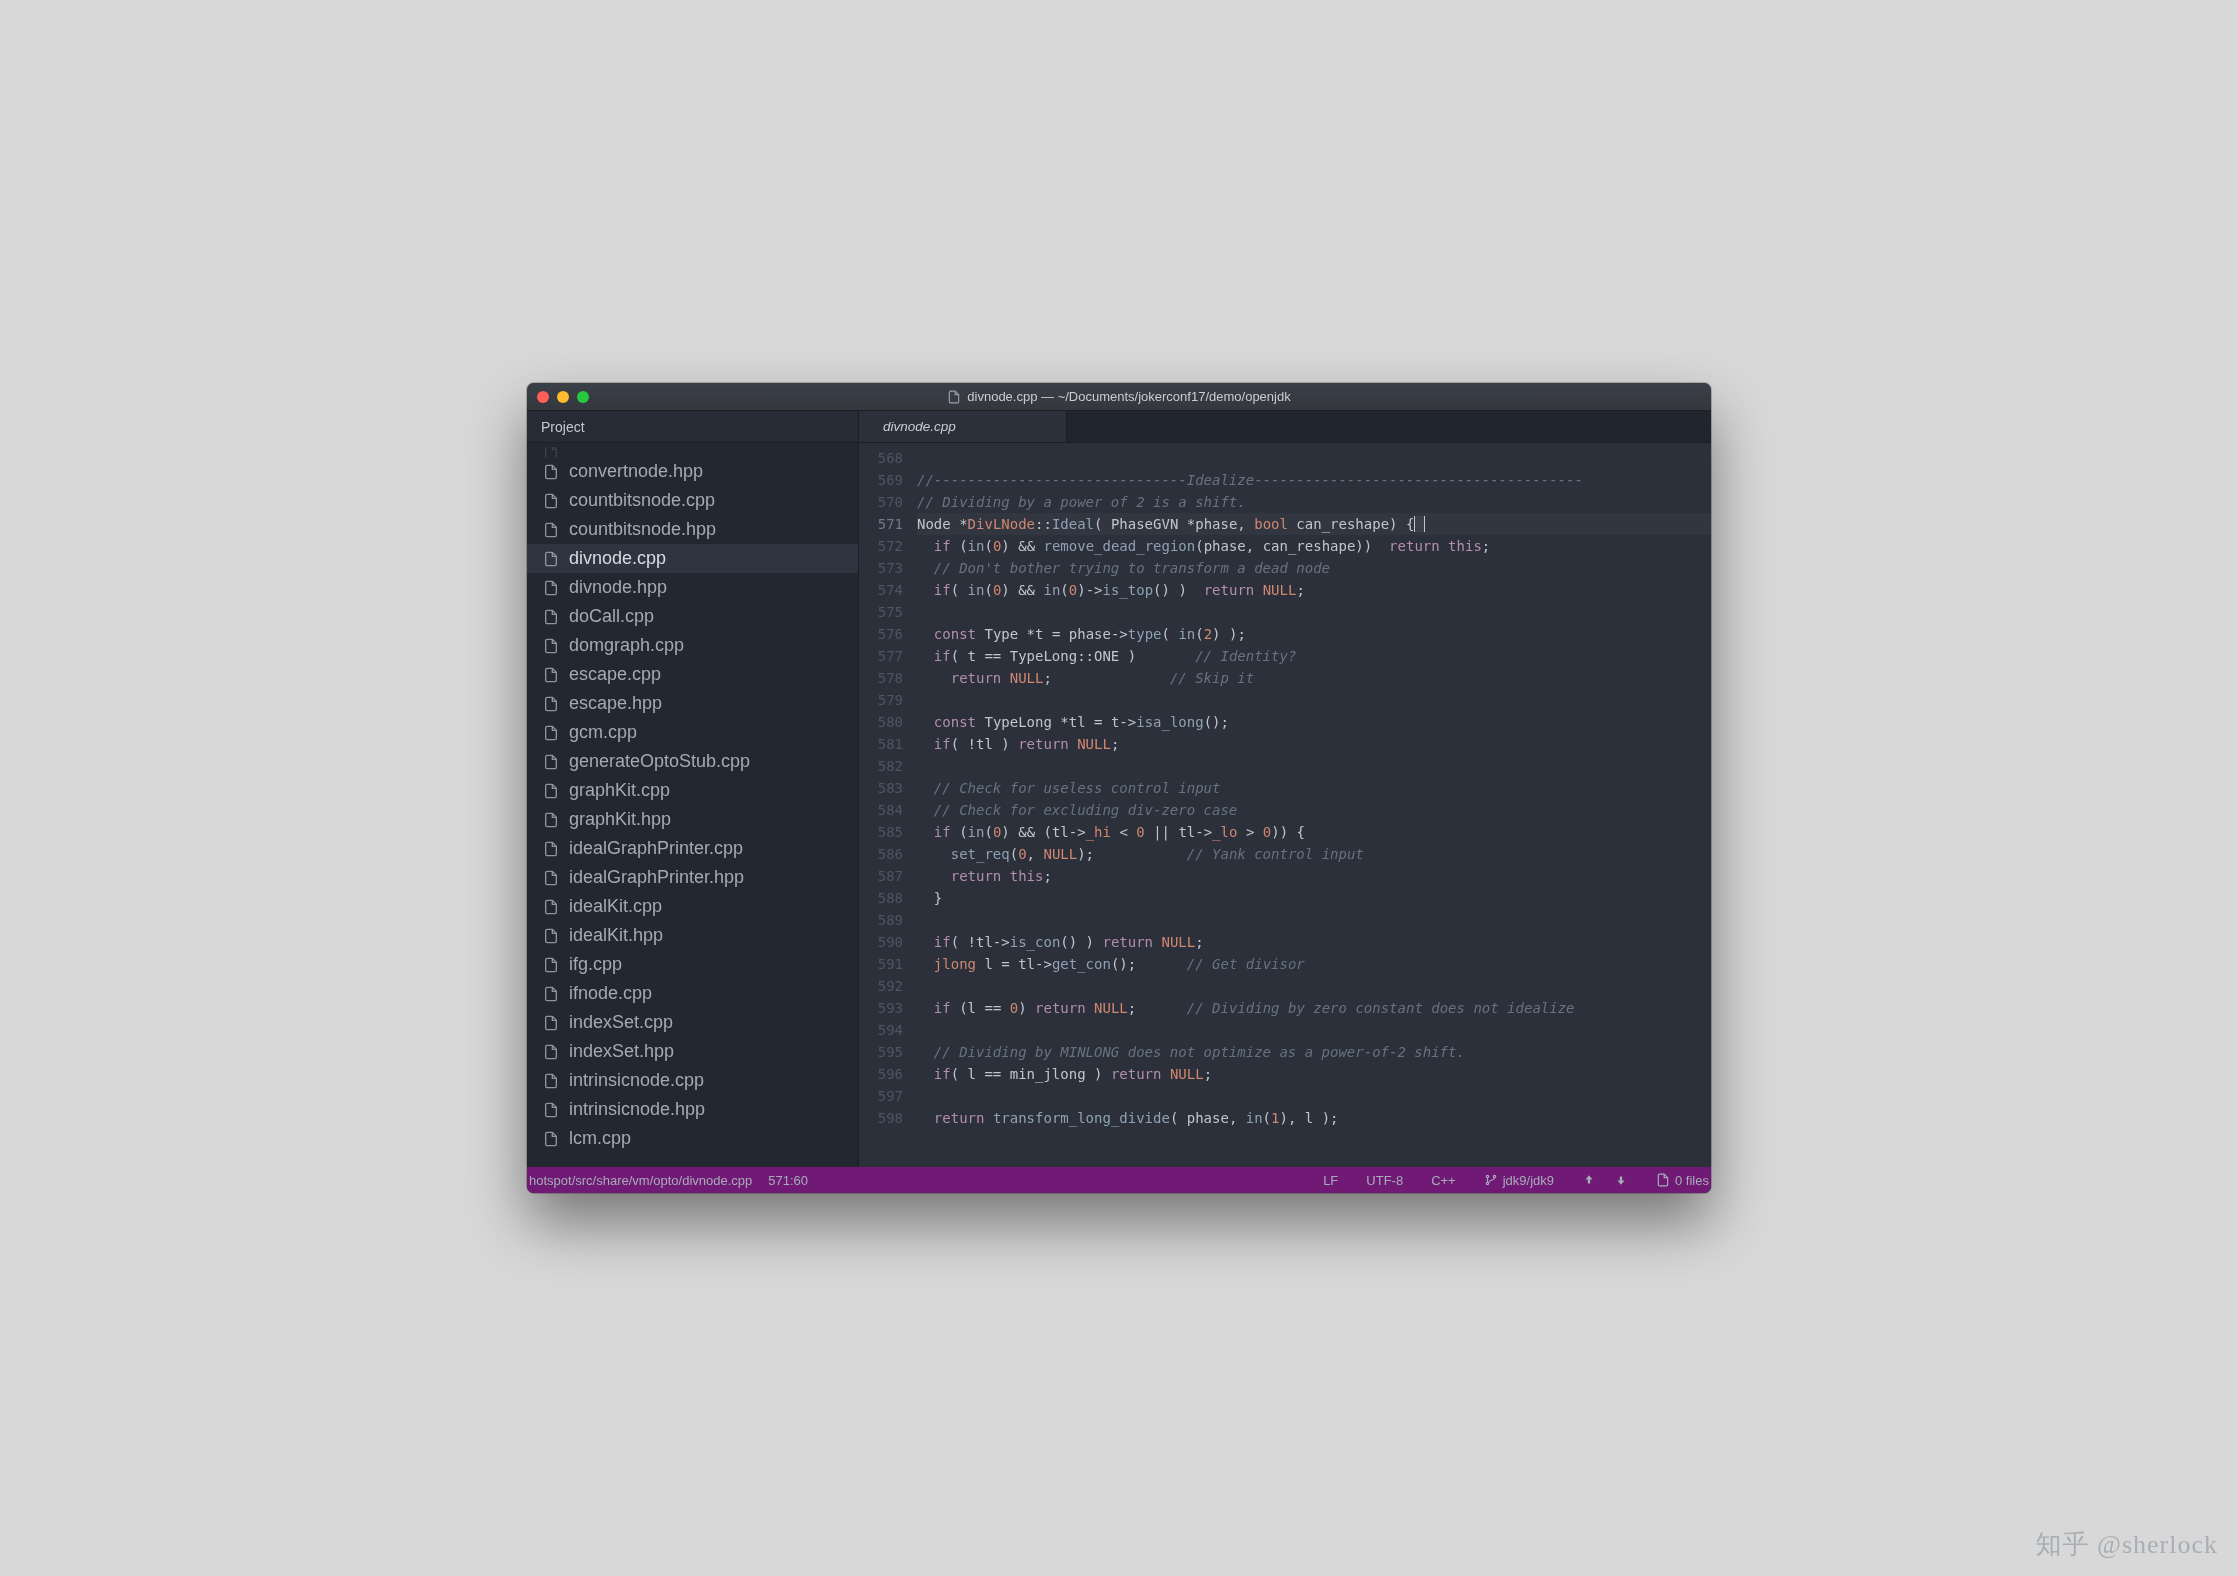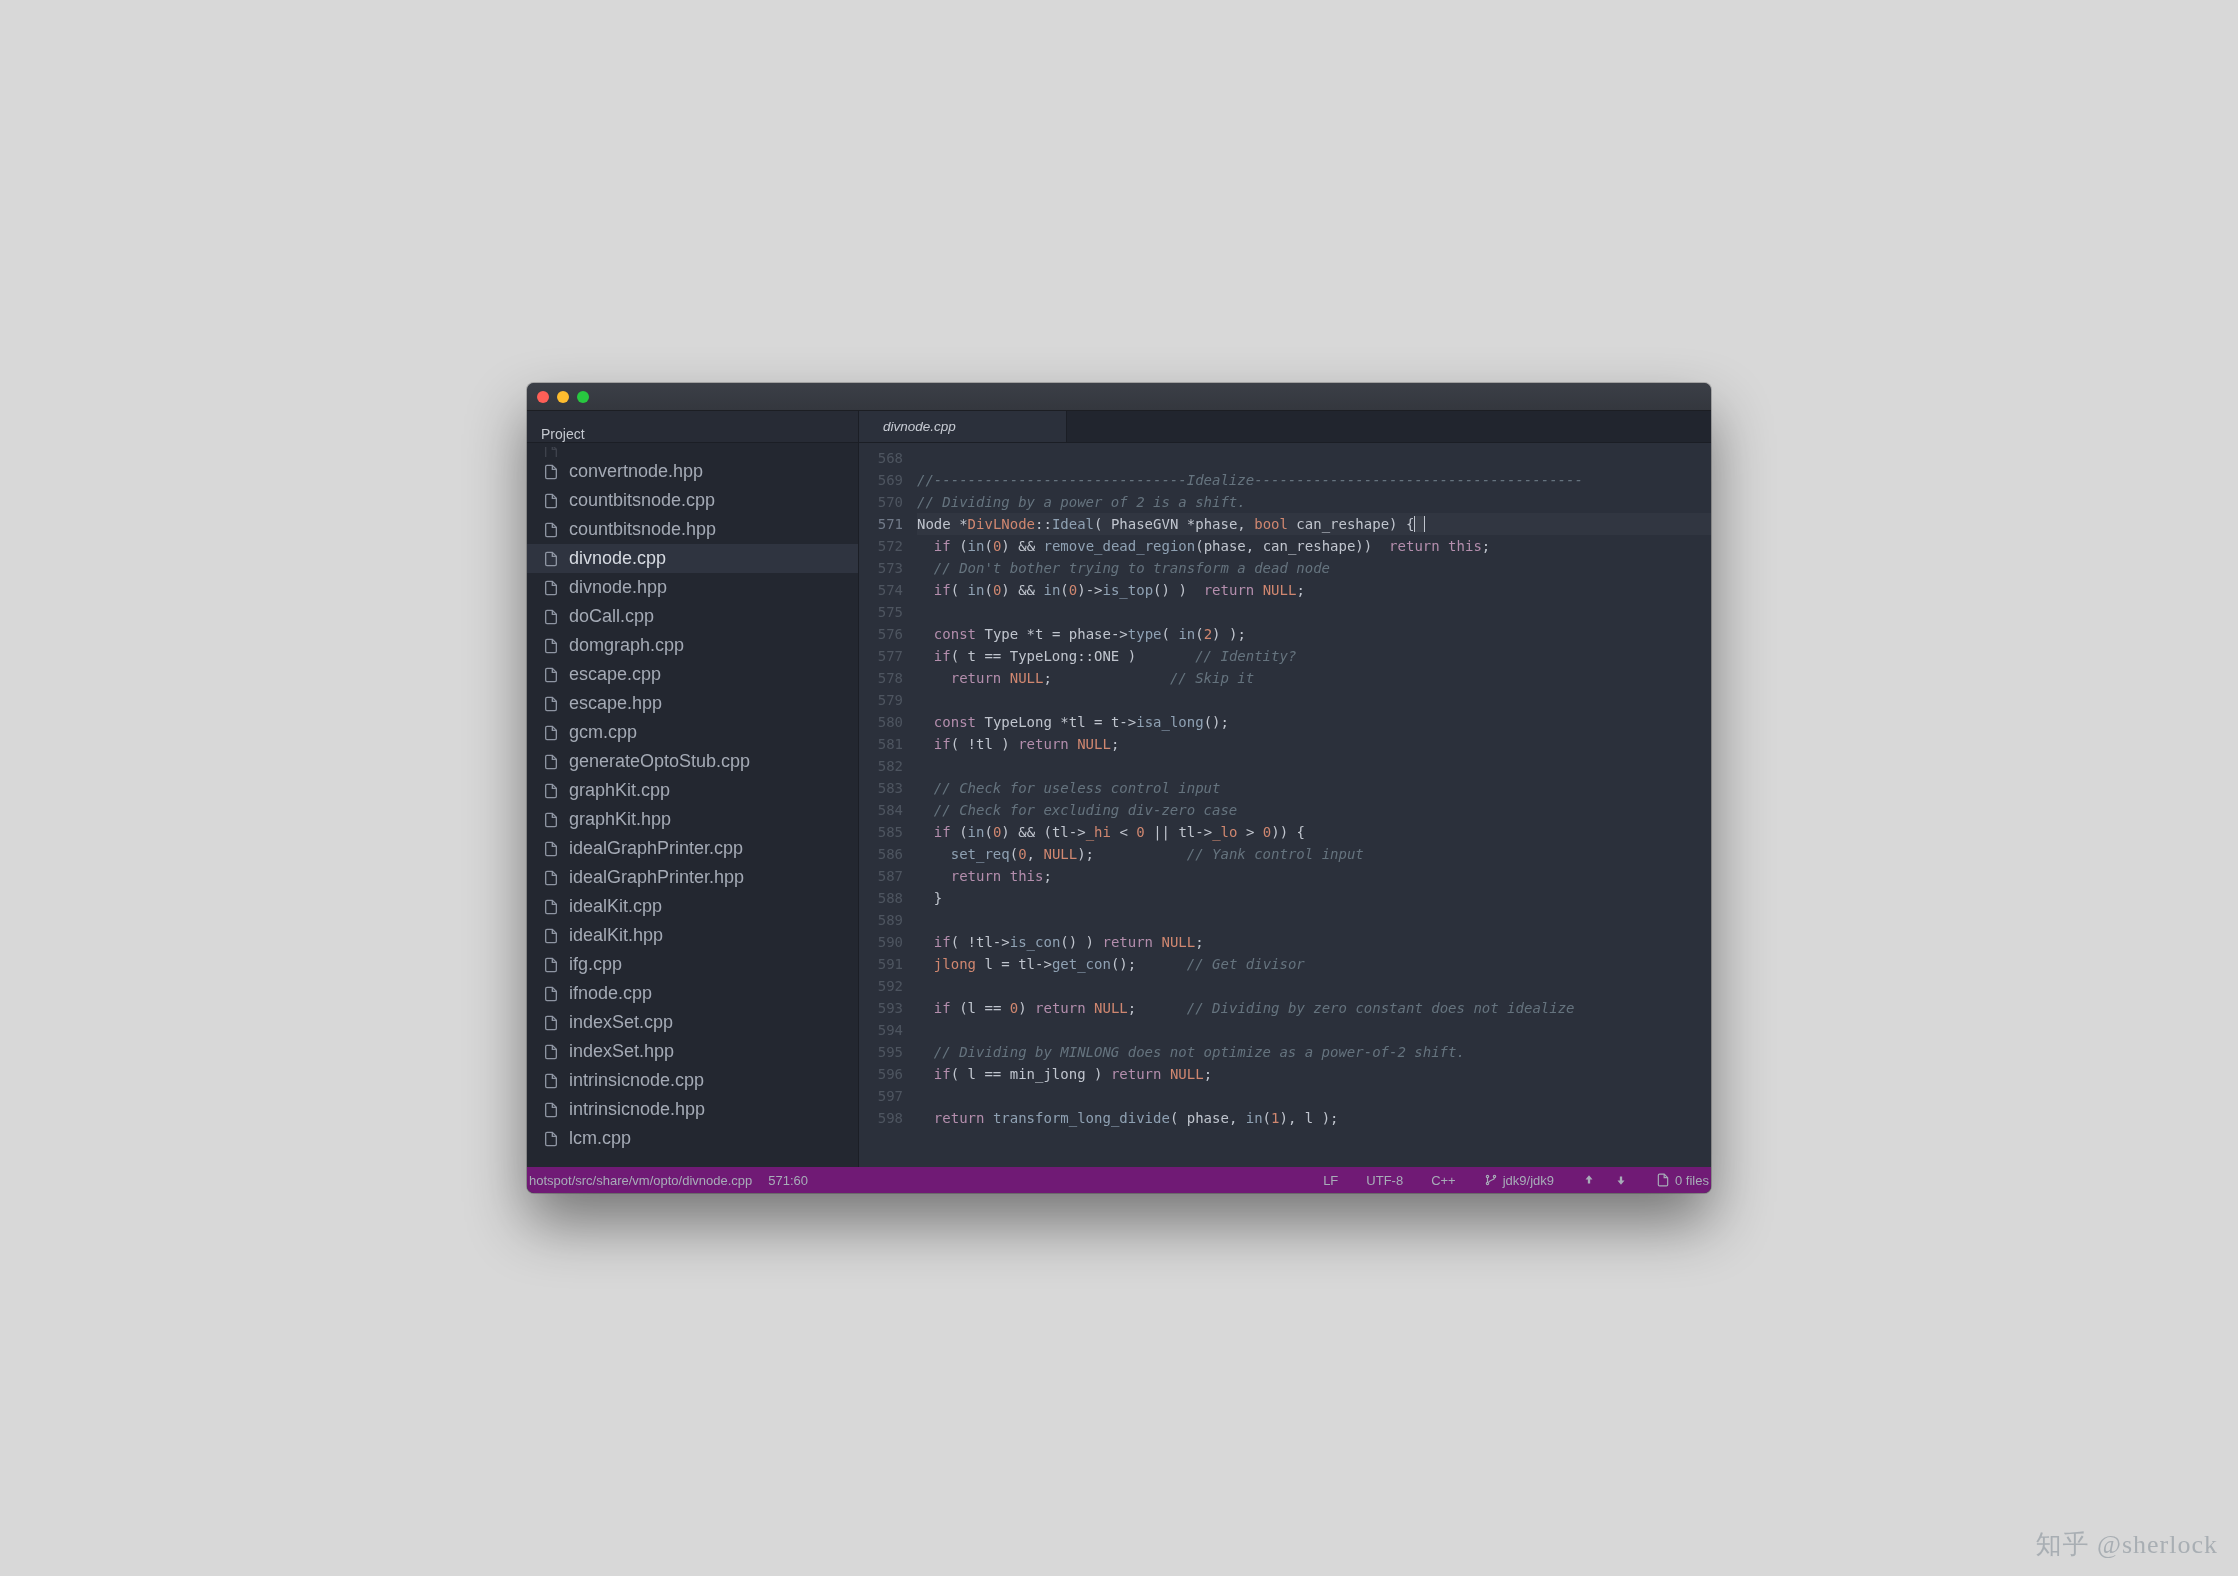--- a/index.html
+++ b/index.html
@@ -69,21 +69,21 @@
     width: 332px;
     background: #232730;
     display: flex;
     flex-direction: column;
     border-right: 1px solid #1b1e25;
   }
   .sidebar-header {
     height: 32px;
     padding: 0 14px;
     display: flex;
-    align-items: flex-end;
+    align-items: center;
     color: #c5c9d0;
     font-size: 14px;
     border-bottom: 1px solid #1b1e25;
     background: #272b35;
   }
   .tree {
     flex: 1;
     overflow: hidden;
     padding-top: 4px;
   }
@@ -204,20 +204,29 @@
 </head>
 <body>
 
 <div class="window">
 
   <div class="titlebar">
     <div class="traffic">
       <div class="tl red"></div>
       <div class="tl yellow"></div>
       <div class="tl green"></div>
+    </div>
+    <div class="titlebar-center">
+      <span class="doc-icon">
+        <svg viewBox="0 0 24 24" fill="none" stroke="#9aa0aa" stroke-width="2">
+            <path d="M14 2H6a2 2 0 0 0-2 2v16a2 2 0 0 0 2 2h12a2 2 0 0 0 2-2V8z"></path>
+            <path d="M14 2v6h6"></path>
+          </svg>
+      </span>
+      <span>divnode.cpp — ~/Documents/jokerconf17/demo/openjdk</span>
     </div>
   </div>
 
   <div class="body-row">
     <div class="sidebar">
       <div class="sidebar-header">
         <span>Project</span>
       </div>
       <div class="tree" id="tree">
           <div class="tree-item top-cut">

